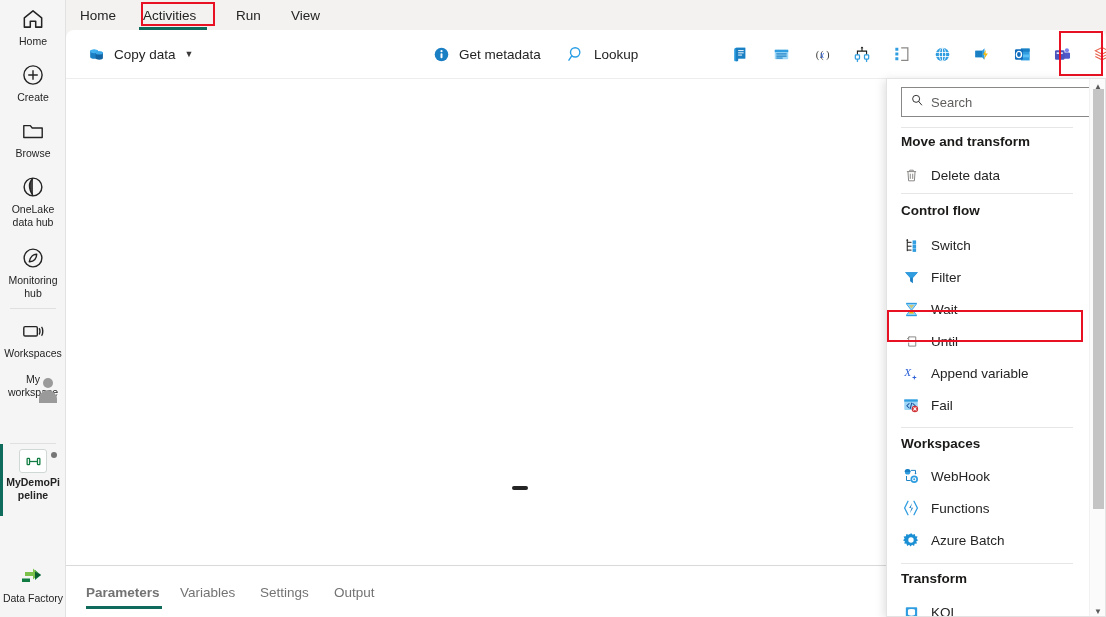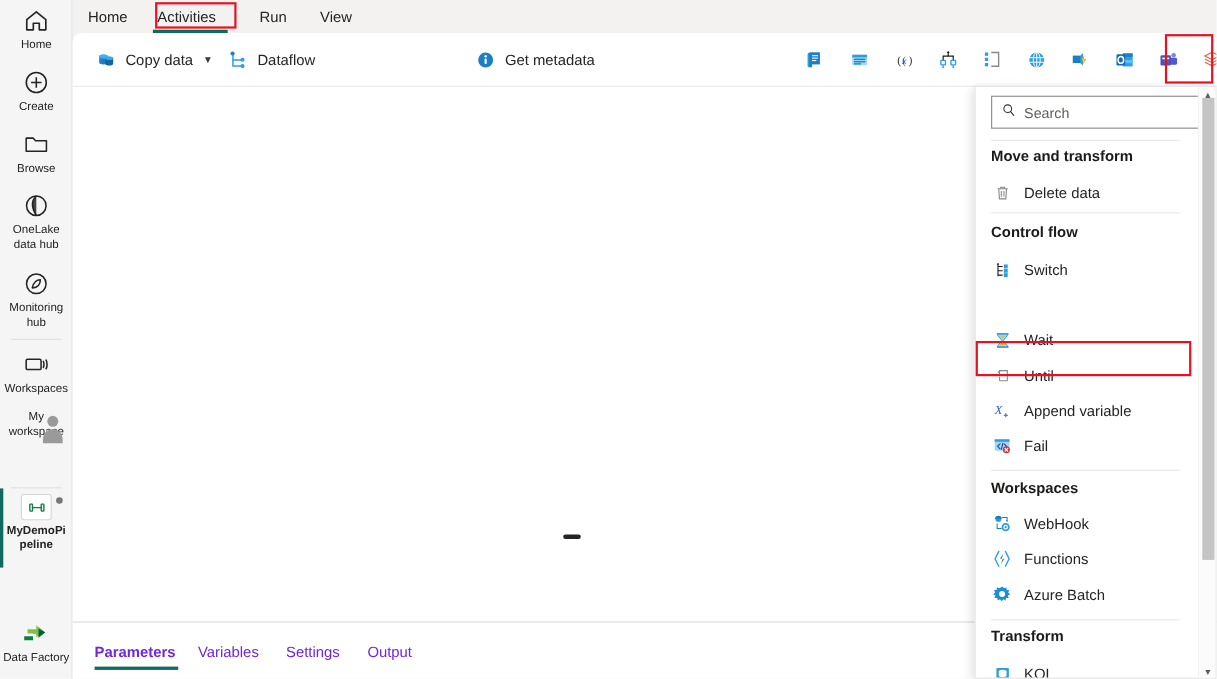--- a/index.html
+++ b/index.html
@@ -138,21 +138,21 @@
 
   
   #bottom {
     position: absolute; left: 66px; top: 565px;
     width: 1040px; height: 52px;
     background: #ffffff;
     border-top: 1px solid #d9d9d9;
   }
   .bt-tab {
     position: absolute; top: 12px; height: 28px;
-    font-size: 13.5px; color: #6d28d9;
+    font-size: 13.5px; color: #737373;
     display: flex; align-items: center;
     cursor: pointer;
   }
   .bt-tab.sel { font-weight: bold; }
   #bt-underline { position:absolute; height: 3px; background: #0f6b5b; }
 
   
   #flyout {
     position: absolute; left: 886px; top: 78px;
     width: 220px; height: 539px;
@@ -324,45 +324,42 @@
           <ellipse cx="9" cy="8" rx="5" ry="2.3" fill="#41b0ef"></ellipse>
           <ellipse cx="15.5" cy="10" rx="4.6" ry="2.1" fill="#2a9fe6"></ellipse>
           <path d="M10.9 10 V16.4 C10.9 17.6 12.9 18.5 15.5 18.5 C18.1 18.5 20.1 17.6 20.1 16.4 V10 Z" fill="#1264a3"></path>
           <ellipse cx="15.5" cy="10" rx="4.6" ry="2.1" fill="#3aa7e8"></ellipse>
         </svg>
       </span>
       <span>Copy data</span>
       <span class="chev">▼</span>
     </div>
 
-    <div class="tb-item" style="left:132px">
-      <span class="tb-ic">
-        <svg width="19" height="19" viewBox="0 0 24 24">
-          <path d="M6 5 V12 H16" stroke="#2a9fe6" stroke-width="1.7" fill="none"></path>
-          <path d="M6 12 V19 H16" stroke="#2a9fe6" stroke-width="1.7" fill="none"></path>
-          <circle cx="5.6" cy="4.6" r="2.4" fill="#1b7fc4"></circle>
-          <circle cx="17" cy="11.8" r="2.4" fill="#2a9fe6"></circle>
-          <circle cx="17" cy="19" r="2.4" fill="#2a9fe6"></circle>
-        </svg>
-      </span>
-      <span>Dataflow</span>
-    </div>
 
 
     <div class="tb-item" style="left:357px">
       <span class="tb-ic">
         <svg width="19" height="19" viewBox="0 0 24 24">
           <circle cx="12" cy="12" r="8.6" fill="#1b7fc4"></circle>
           <circle cx="12" cy="7.8" r="1.35" fill="#fff"></circle>
           <rect x="10.75" y="10.3" width="2.5" height="6.3" rx="1.1" fill="#fff"></rect>
         </svg>
       </span>
       <span>Get metadata</span>
     </div>
 
+    <div class="tb-item" style="left:492px">
+      <span class="tb-ic">
+        <svg width="20" height="20" viewBox="0 0 24 24" fill="none" stroke="#2a9fe6" stroke-width="1.7">
+          <circle cx="11" cy="10" r="5.6"></circle>
+            <path d="M6.9 14.3 L3.5 19.4" stroke-linecap="round"></path>
+        </svg>
+      </span>
+      <span>Lookup</span>
+    </div>
 
     <div class="tb-item" style="left:658px; padding:0 6px">
       <span class="tb-ic">
         <svg width="19" height="19" viewBox="0 0 24 24">
           <path d="M7 3.5 H18 V17 H9 V20.5 H5.5 C4.6 20.5 4 19.8 4 18.8 V6 C4 4.6 5 3.5 6.4 3.5 Z" fill="#2f9de0"></path>
           <path d="M7 3.5 H18 V17 H9 V19 C9 20 8.2 20.5 7.4 20.5 C6.5 20.5 6 19.8 6 18.8 V5.8 C6 4.5 6 3.5 7 3.5 Z" fill="#1b7fc4"></path>
           <rect x="9" y="6.5" width="7" height="1.2" fill="#fff"></rect>
           <rect x="9" y="9.3" width="7" height="1.2" fill="#fff"></rect>
           <rect x="9" y="12.1" width="5" height="1.2" fill="#fff"></rect>
         </svg>
@@ -528,20 +525,29 @@
           <path d="M6 3.5 V20 M6 7.5 H12 M6 13 H12 M6 18.5 H12" stroke="#1b1a19" stroke-width="1.4" fill="none"></path>
           <path d="M4.3 5 L6 2.8 L7.7 5 Z" fill="#1b1a19"></path>
           <rect x="13.5" y="4.8" width="5" height="5" fill="#2f9de0"></rect>
           <rect x="13.5" y="10.5" width="5" height="5" fill="#2f9de0"></rect>
           <rect x="13.5" y="16" width="5" height="5" fill="#2f9de0"></rect>
         </svg>
       </span>
       <span>Switch</span>
     </div>
 
+    <div class="fly-item" style="top:183px">
+      <span class="fi">
+        <svg width="17" height="17" viewBox="0 0 24 24">
+          <path d="M3 4.5 H21 L14 12.2 V20 L10 17.3 V12.2 Z" fill="#1b7fc4"></path>
+          <path d="M3 4.5 H21 L14 12.2 H10 Z" fill="#2f9de0"></path>
+        </svg>
+      </span>
+      <span>Filter</span>
+    </div>
 
     <div class="fly-item" style="top:215px">
       <span class="fi">
         <svg width="17" height="17" viewBox="0 0 24 24">
           <path d="M5.5 3.5 H18.5 V5 L13 12 L18.5 19 V20.5 H5.5 V19 L11 12 L5.5 5 Z" fill="#9fd8f7" stroke="#2f9de0" stroke-width="1.2" stroke-linejoin="round"></path>
           <path d="M8 17.8 H16 L12 13.2 Z" fill="#f2b705"></path>
           <path d="M8.2 5.6 H15.8 L12 10.2 Z" fill="#f2b705" opacity="0.55"></path>
           <rect x="4.5" y="2.6" width="15" height="1.8" fill="#2f9de0"></rect>
           <rect x="4.5" y="19.6" width="15" height="1.8" fill="#2f9de0"></rect>
         </svg>

